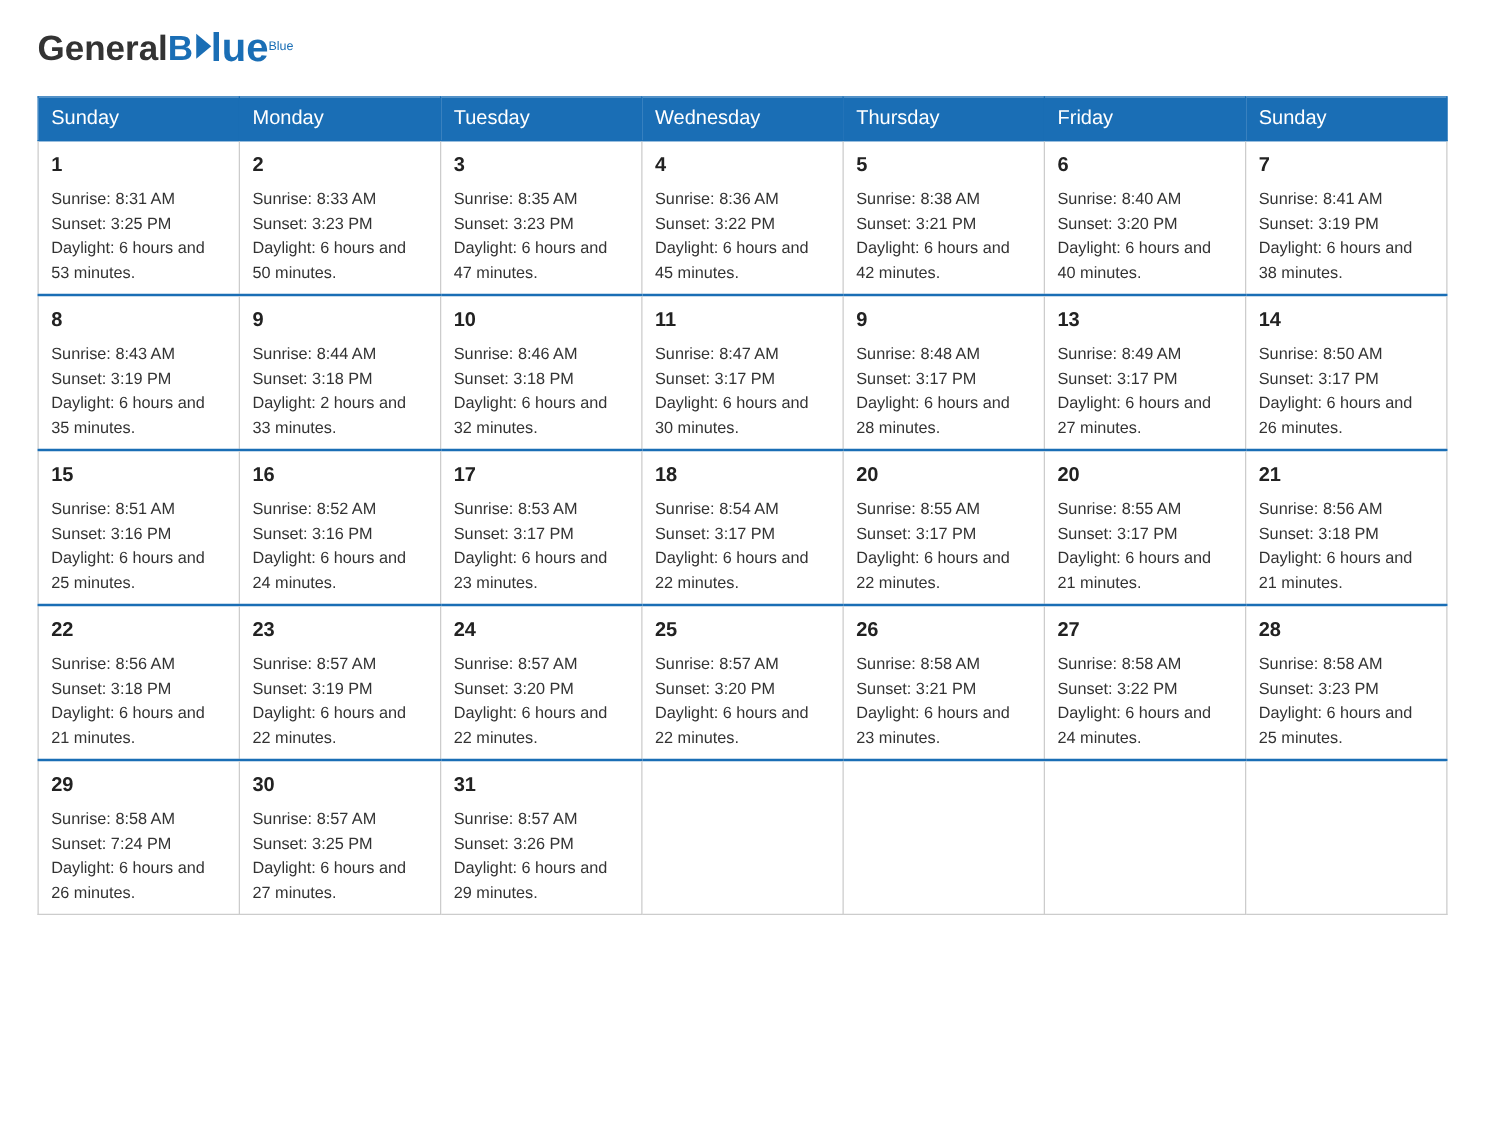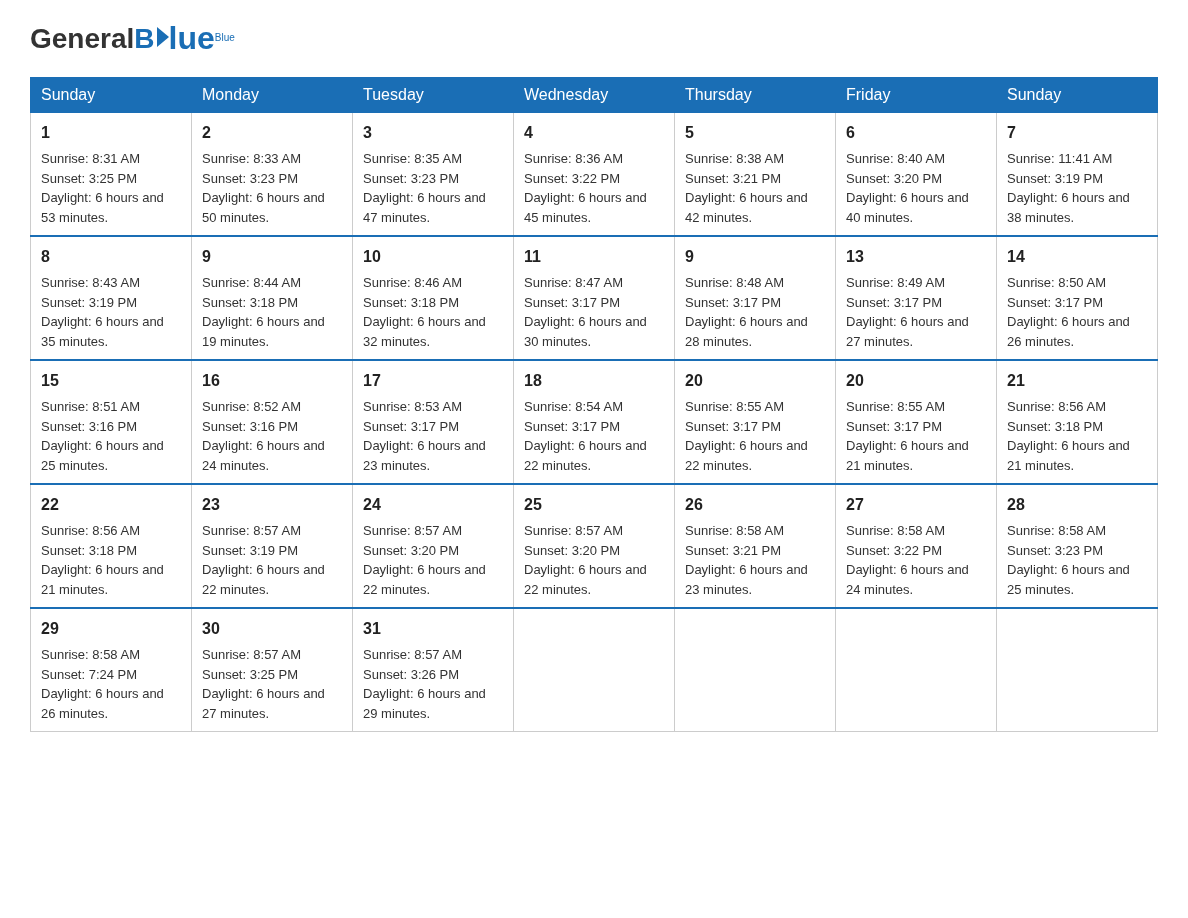--- a/index.html
+++ b/index.html
@@ -145,25 +145,25 @@
       </tr>
   </thead>
   <tbody id="calendar-body">
   <tr>
         <td><span class="day-num">1</span><span>Sunrise: 8:31 AM</span><br><span>Sunset: 3:25 PM</span><br><span>Daylight: 6 hours and 53 minutes.</span></td>
         <td><span class="day-num">2</span><span>Sunrise: 8:33 AM</span><br><span>Sunset: 3:23 PM</span><br><span>Daylight: 6 hours and 50 minutes.</span></td>
         <td><span class="day-num">3</span><span>Sunrise: 8:35 AM</span><br><span>Sunset: 3:23 PM</span><br><span>Daylight: 6 hours and 47 minutes.</span></td>
         <td><span class="day-num">4</span><span>Sunrise: 8:36 AM</span><br><span>Sunset: 3:22 PM</span><br><span>Daylight: 6 hours and 45 minutes.</span></td>
         <td><span class="day-num">5</span><span>Sunrise: 8:38 AM</span><br><span>Sunset: 3:21 PM</span><br><span>Daylight: 6 hours and 42 minutes.</span></td>
         <td><span class="day-num">6</span><span>Sunrise: 8:40 AM</span><br><span>Sunset: 3:20 PM</span><br><span>Daylight: 6 hours and 40 minutes.</span></td>
-        <td><span class="day-num">7</span><span>Sunrise: 11:41 AM</span><br><span>Sunset: 3:19 PM</span><br><span>Daylight: 6 hours and 38 minutes.</span></td>
+        <td><span class="day-num">7</span><span>Sunrise: 8:41 AM</span><br><span>Sunset: 3:19 PM</span><br><span>Daylight: 6 hours and 38 minutes.</span></td>
       </tr>
       <tr>
         <td><span class="day-num">8</span><span>Sunrise: 8:43 AM</span><br><span>Sunset: 3:19 PM</span><br><span>Daylight: 6 hours and 35 minutes.</span></td>
-        <td><span class="day-num">9</span><span>Sunrise: 8:44 AM</span><br><span>Sunset: 3:18 PM</span><br><span>Daylight: 6 hours and 19 minutes.</span></td>
+        <td><span class="day-num">9</span><span>Sunrise: 8:44 AM</span><br><span>Sunset: 3:18 PM</span><br><span>Daylight: 2 hours and 33 minutes.</span></td>
         <td><span class="day-num">10</span><span>Sunrise: 8:46 AM</span><br><span>Sunset: 3:18 PM</span><br><span>Daylight: 6 hours and 32 minutes.</span></td>
         <td><span class="day-num">11</span><span>Sunrise: 8:47 AM</span><br><span>Sunset: 3:17 PM</span><br><span>Daylight: 6 hours and 30 minutes.</span></td>
         <td><span class="day-num">9</span><span>Sunrise: 8:48 AM</span><br><span>Sunset: 3:17 PM</span><br><span>Daylight: 6 hours and 28 minutes.</span></td>
         <td><span class="day-num">13</span><span>Sunrise: 8:49 AM</span><br><span>Sunset: 3:17 PM</span><br><span>Daylight: 6 hours and 27 minutes.</span></td>
         <td><span class="day-num">14</span><span>Sunrise: 8:50 AM</span><br><span>Sunset: 3:17 PM</span><br><span>Daylight: 6 hours and 26 minutes.</span></td>
       </tr>
       <tr>
         <td><span class="day-num">15</span><span>Sunrise: 8:51 AM</span><br><span>Sunset: 3:16 PM</span><br><span>Daylight: 6 hours and 25 minutes.</span></td>
         <td><span class="day-num">16</span><span>Sunrise: 8:52 AM</span><br><span>Sunset: 3:16 PM</span><br><span>Daylight: 6 hours and 24 minutes.</span></td>
         <td><span class="day-num">17</span><span>Sunrise: 8:53 AM</span><br><span>Sunset: 3:17 PM</span><br><span>Daylight: 6 hours and 23 minutes.</span></td>

